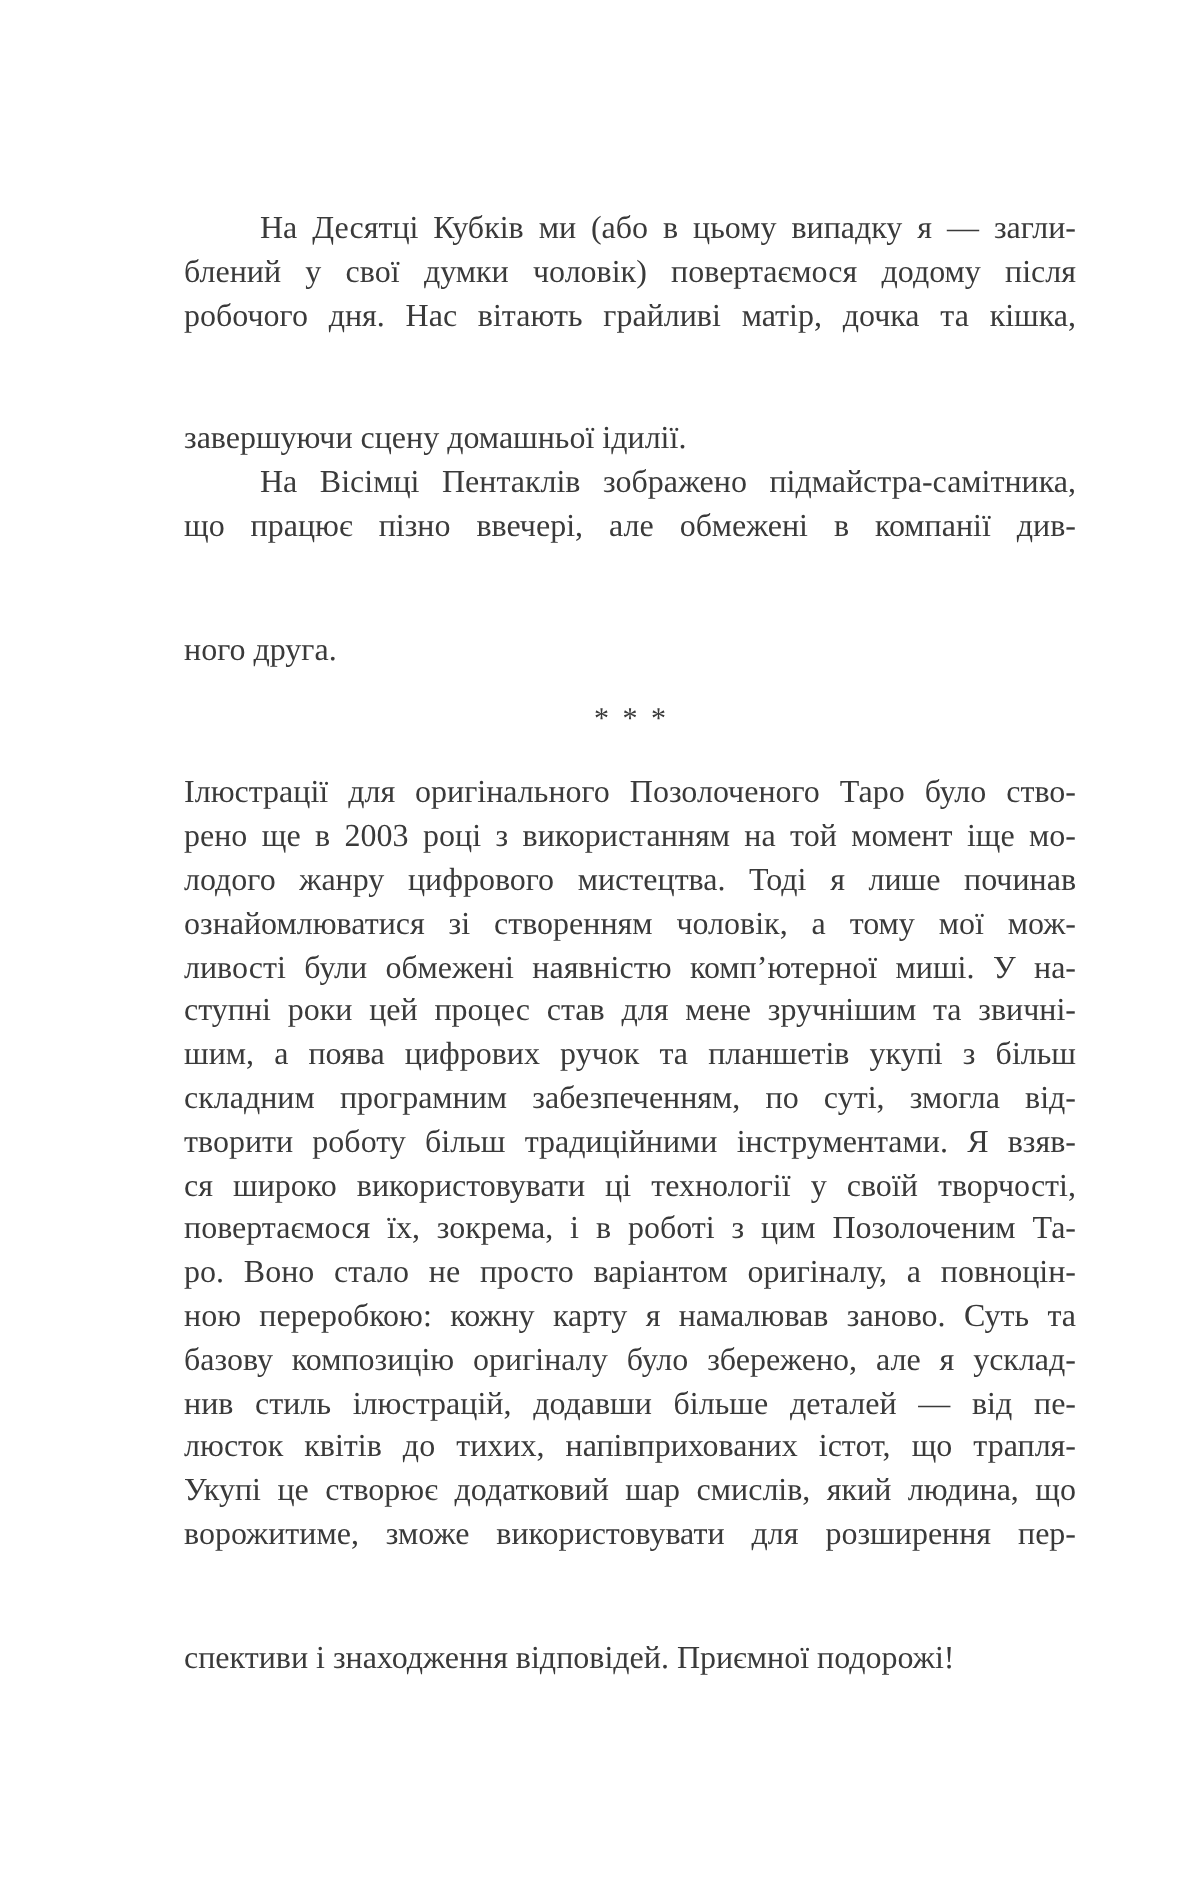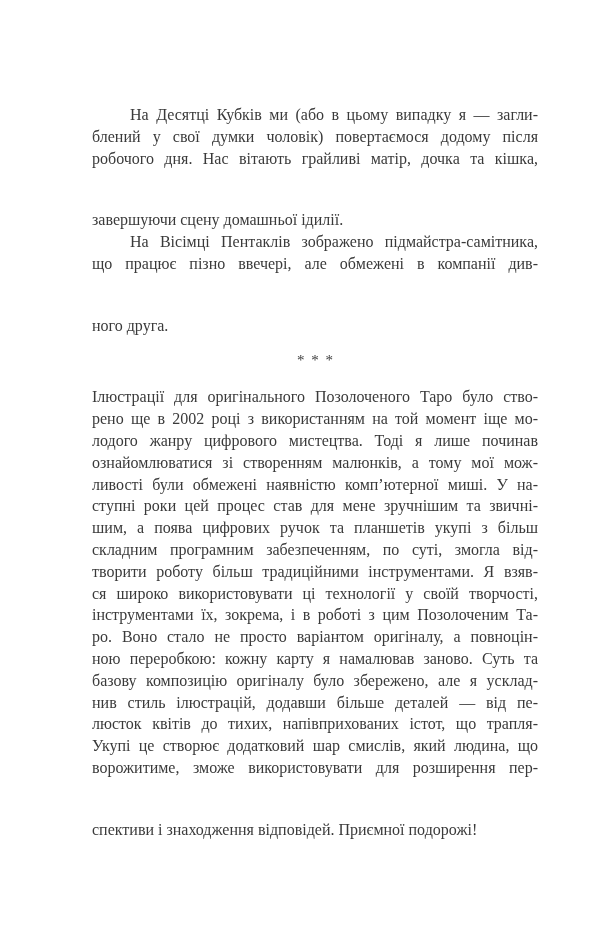--- a/index.html
+++ b/index.html
@@ -57,30 +57,30 @@
         <div class="line last">завершуючи сцену домашньої ідилії.</div>
       </div>
     <div class="paragraph">
         <div class="line indent">На Вісімці Пентаклів зображено підмайстра-самітника,</div>
         <div class="line">що працює пізно ввечері, але обмежені в компанії див-</div>
         <div class="line last">ного друга.</div>
       </div>
     <div class="separator">***</div>
     <div class="paragraph">
         <div class="line">Ілюстрації для оригінального Позолоченого Таро було ство-</div>
-        <div class="line">рено ще в 2002 році з використанням на той момент іще мо-</div>
+        <div class="line">рено ще в 2003 році з використанням на той момент іще мо-</div>
         <div class="line">лодого жанру цифрового мистецтва. Тоді я лише починав</div>
-        <div class="line">ознайомлюватися зі створенням малюнків, а тому мої мож-</div>
+        <div class="line">ознайомлюватися зі створенням чоловік, а тому мої мож-</div>
         <div class="line">ливості були обмежені наявністю комп’ютерної миші. У на-</div>
         <div class="line">ступні роки цей процес став для мене зручнішим та звичні-</div>
         <div class="line">шим, а поява цифрових ручок та планшетів укупі з більш</div>
         <div class="line">складним програмним забезпеченням, по суті, змогла від-</div>
         <div class="line">творити роботу більш традиційними інструментами. Я взяв-</div>
         <div class="line">ся широко використовувати ці технології у своїй творчості,</div>
-        <div class="line">інструментами їх, зокрема, і в роботі з цим Позолоченим Та-</div>
+        <div class="line">повертаємося їх, зокрема, і в роботі з цим Позолоченим Та-</div>
         <div class="line">ро. Воно стало не просто варіантом оригіналу, а повноцін-</div>
         <div class="line">ною переробкою: кожну карту я намалював заново. Суть та</div>
         <div class="line">базову композицію оригіналу було збережено, але я усклад-</div>
         <div class="line">нив стиль ілюстрацій, додавши більше деталей — від пе-</div>
         <div class="line">люсток квітів до тихих, напівприхованих істот, що трапля-</div>
         <div class="line">Укупі це створює додатковий шар смислів, який людина, що</div>
         <div class="line">ворожитиме, зможе використовувати для розширення пер-</div>
         <div class="line last">спективи і знаходження відповідей. Приємної подорожі!</div>
       </div>
   </div>

